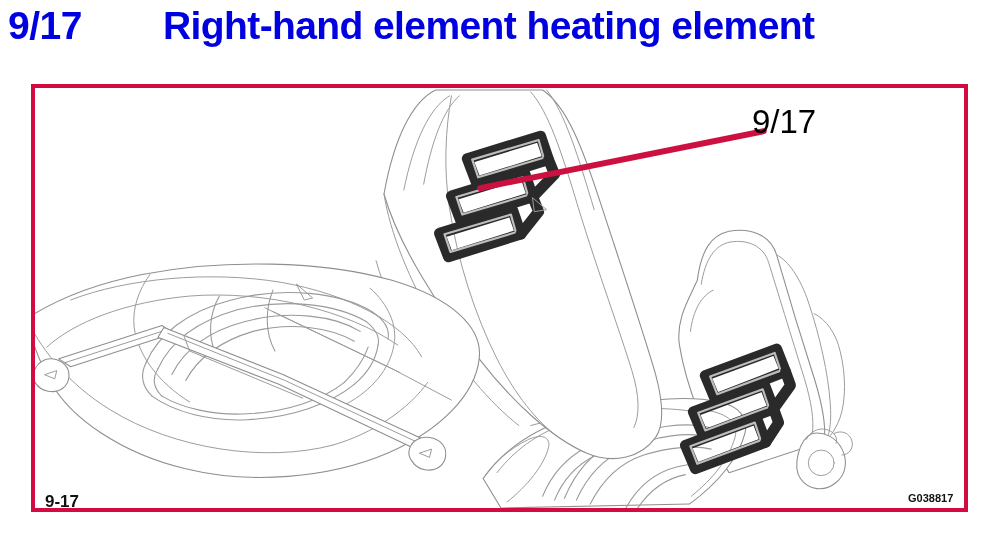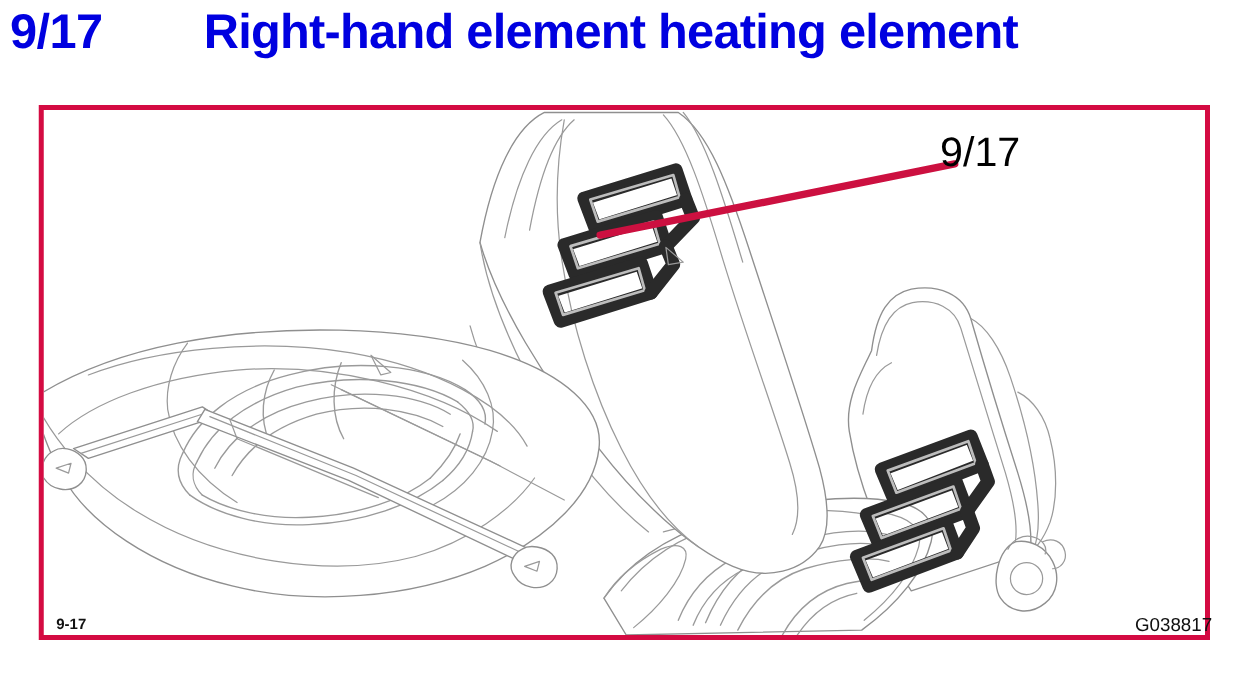--- a/index.html
+++ b/index.html
@@ -73,31 +73,31 @@
     font-weight: normal;
     color: #000000;
     white-space: nowrap;
   }
 
   
   #page-code {
     position: absolute;
     left: 45px;
     top: 492px;
-    font-size: 12px;
+    font-size: 17px;
     font-weight: bold;
     color: #111111;
     white-space: nowrap;
   }
   #figure-code {
     position: absolute;
     left: 908px;
     top: 492px;
-    font-size: 15px;
-    font-weight: normal;
+    font-size: 11px;
+    font-weight: bold;
     color: #111111;
     white-space: nowrap;
   }
 </style>
 </head>
 <body>
 
 <div id="title-bar">
   <div id="title-number">9/17</div>
   <div id="title-text">Right-hand element heating element</div>

